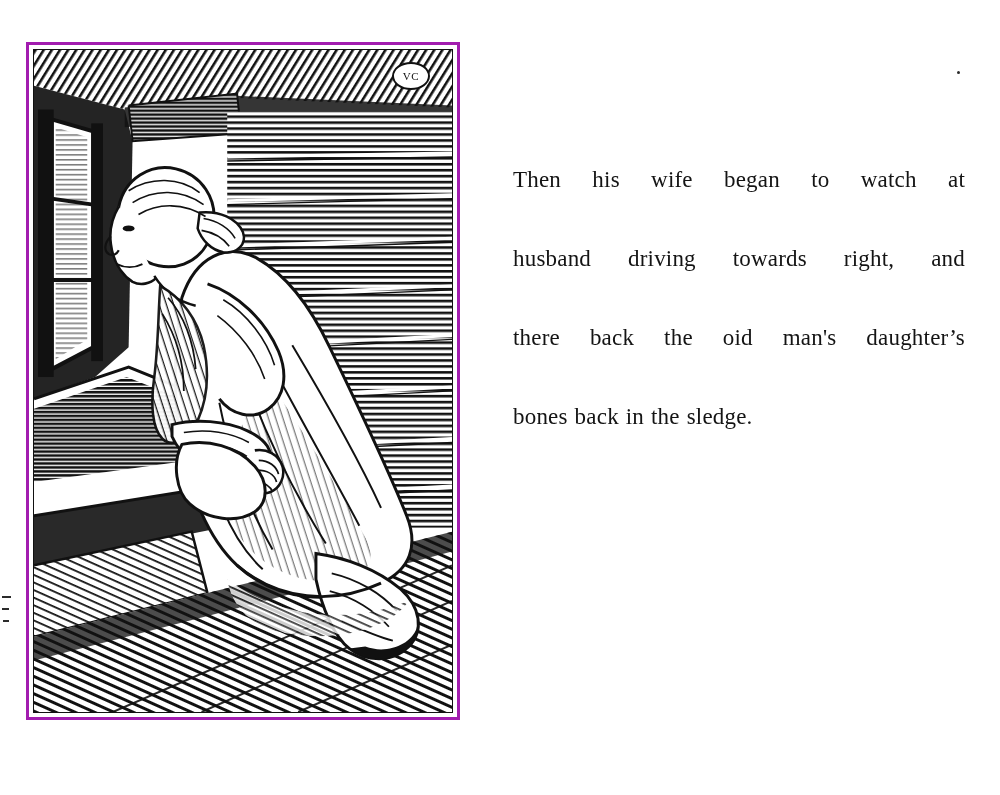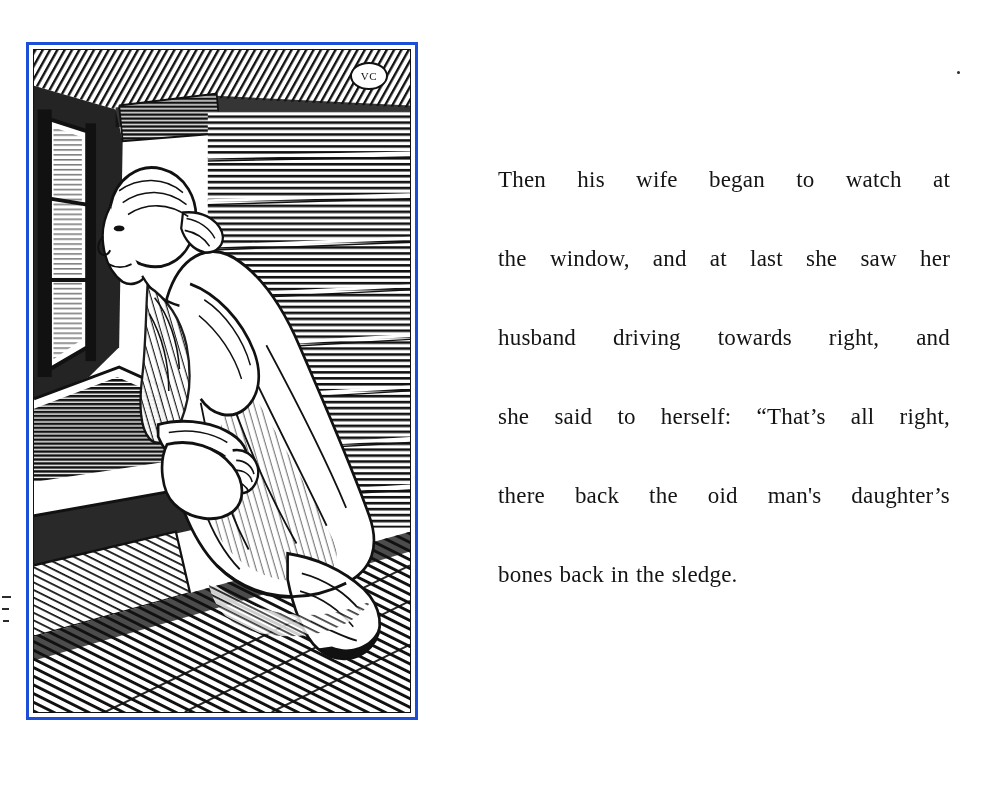--- a/index.html
+++ b/index.html
@@ -22,23 +22,23 @@
     left: 0; top: 0;
     width: 1000px;
     height: 795px;
   }
 
   
   .plate {
     position: absolute;
     left: 26px;
     top: 42px;
-    width: 392px;
+    width: 434px;
     height: 678px;
-    border: 3px solid #1d4ed8;
+    border: 3px solid #a21caf;
     background: #ffffff;
     box-sizing: border-box;
     overflow: hidden;
   }
   .plate-inner {
     position: absolute;
     inset: 4px;
     border: 1px solid #111;
     overflow: hidden;
     background: #fff;
@@ -65,21 +65,21 @@
     font-family: "Liberation Serif", serif;
     font-size: 11px;
     letter-spacing: 0.5px;
     color: #111;
     z-index: 5;
   }
 
   
   .textcol {
     position: absolute;
-    left: 498px;
+    left: 513px;
     top: 140px;
     width: 452px;
   }
   .textcol p {
     margin: 0;
     font-family: "Liberation Serif", serif;
     font-size: 23px;
     line-height: 79px;
     color: #141414;
     text-align: justify;
@@ -315,23 +315,21 @@
       </svg>
 
       <div class="monogram">
         <span>VC</span>
       </div>
     </div>
   </div>
 
   <div class="textcol">
     <p>Then his wife began to watch at</p>
-    <p>the window, and at last she saw her</p>
     <p>husband driving towards right, and</p>
-    <p>she said to herself: “That’s all right,</p>
     <p>there back the oid man's daughter’s</p>
     <p class="last">bones back in the sledge.</p>
   </div>
 
   <div class="folio">
     <span>61</span>
   </div>
 
   <div class="speck dot-right"></div>
   <div class="speck edge1"></div>

